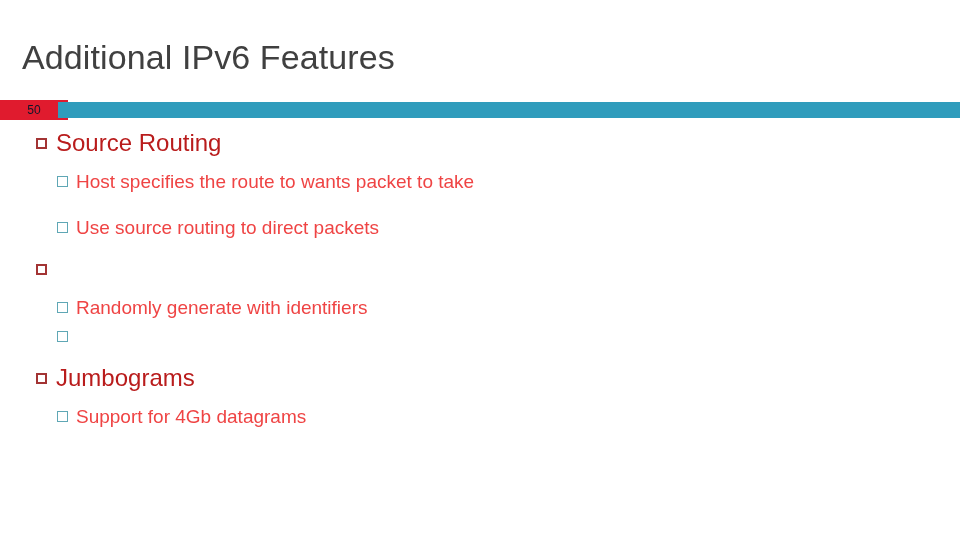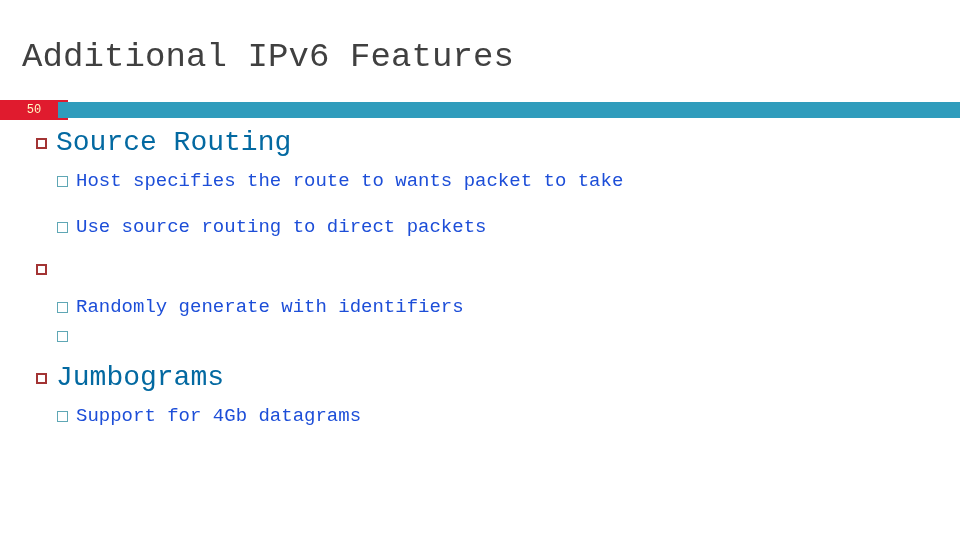--- a/index.html
+++ b/index.html
@@ -1,15 +1,15 @@
 <!DOCTYPE html>
 <html><head>
 <meta charset="utf-8">
 <style>
-  * { box-sizing: border-box; margin: 0; padding: 0; font-family: Liberation Mono, monospace; }
+  * { box-sizing: border-box; margin: 0; padding: 0; }
 
   html, body {
     width: 960px;
     height: 540px;
     overflow: hidden;
   }
 
   body {
     background: #ffffff;
     font-family: "Liberation Sans", sans-serif;
@@ -45,21 +45,21 @@
     height: 20px;
   }
 
   .slide-number-badge {
     position: absolute;
     left: 0;
     top: 0;
     width: 68px;
     height: 20px;
     background: #E01B2E;
-    color: #fef9c3;
+    color: #0f172a;
     font-size: 12px;
     line-height: 20px;
     text-align: center;
     font-weight: normal;
   }
 
   .divider-bar {
     position: absolute;
     left: 58px;
     top: 2px;
@@ -76,44 +76,44 @@
     width: 960px;
   }
 
   .group { margin-bottom: 0; }
 
   
   .l1 {
     position: relative;
     padding-left: 56px;
     min-height: 34px;
-    font-size: 28px;
+    font-size: 24px;
     line-height: 34px;
-    color: #0369a1;
+    color: #b91c1c;
     white-space: nowrap;
   }
 
   .l1 .marker {
     position: absolute;
     left: 36px;
     top: 12px;
     width: 11px;
     height: 11px;
     border: 2px solid #A33434;
     background: transparent;
   }
 
   
   .l2 {
     position: relative;
     padding-left: 76px;
     min-height: 29px;
     font-size: 19px;
     line-height: 29px;
-    color: #1d4ed8;
+    color: #ef4444;
     white-space: nowrap;
   }
 
   .l2 .marker {
     position: absolute;
     left: 57px;
     top: 9px;
     width: 11px;
     height: 11px;
     border: 1px solid #5FA7B5;

